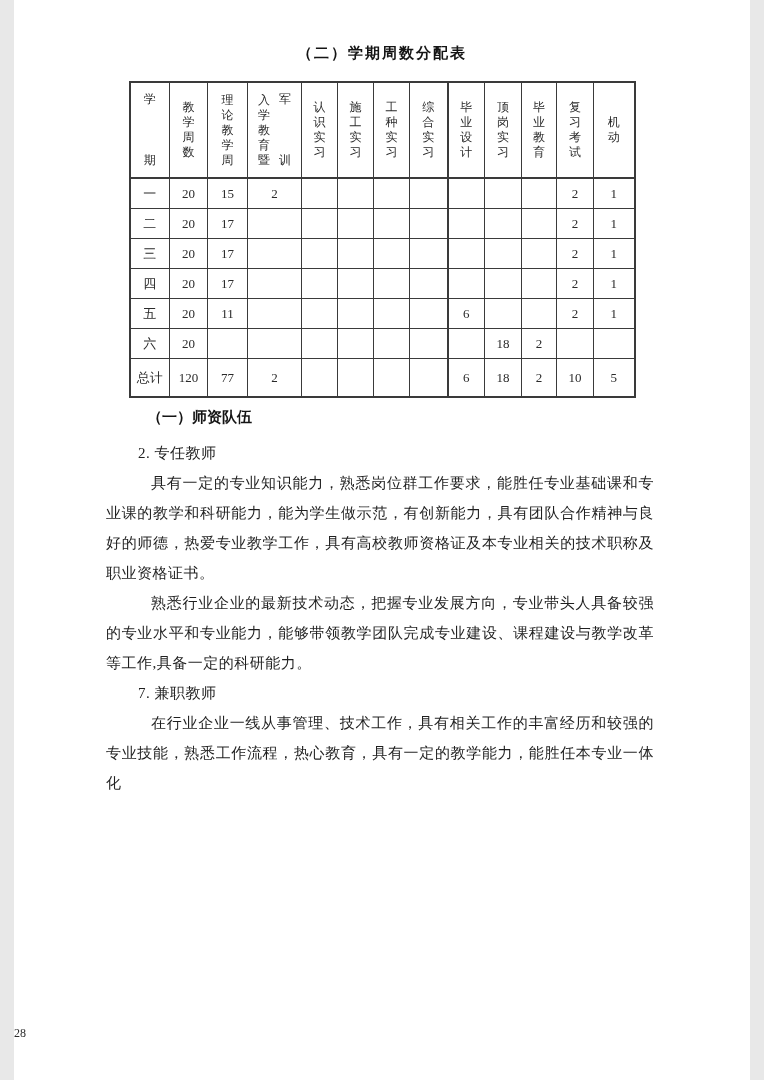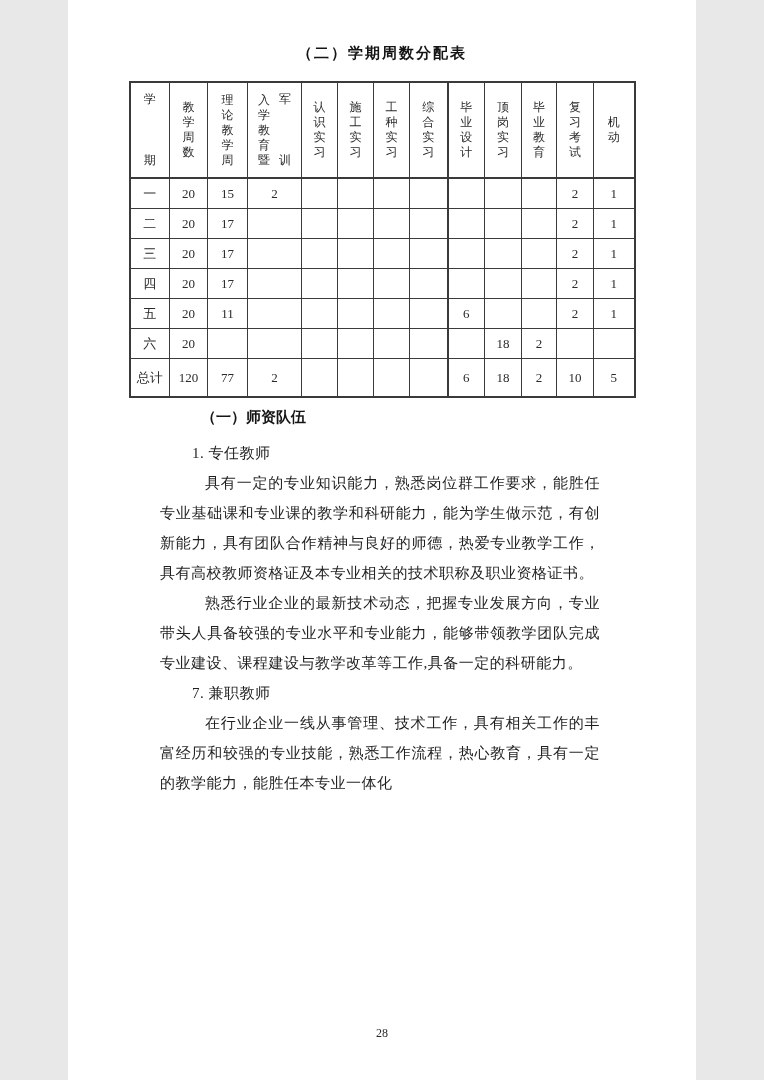--- a/index.html
+++ b/index.html
@@ -1,17 +1,17 @@
 <!DOCTYPE html>
 <html lang="zh"><head>
 <meta charset="utf-8">
 <style>
   html,body{margin:0;padding:0;background:#e8e8e8;}
   .page{
-    width:628px;height:1080px;position:relative;overflow:hidden;
+    width:736px;height:1080px;position:relative;overflow:hidden;
     background:#ffffff;margin:0 auto;
     font-family:"Liberation Serif", serif;color:#1f1f1f;
   }
   
   .doc-title{
     padding-top:44px;text-align:center;
     font-family:"Liberation Sans", sans-serif;
     font-weight:bold;font-size:15px;letter-spacing:2px;color:#141414;
   }
   
@@ -45,21 +45,21 @@
   .para{
     margin:0;font-size:15px;line-height:30px;text-align:justify;
     text-indent:45px;letter-spacing:0.5px;
   }
   .para.first{margin-top:6px;}
   .item-title{
     margin:0;font-size:15px;line-height:30px;text-indent:32px;letter-spacing:0.5px;
   }
   
   .page-number{
-    position:absolute;left:0;right:0;top:1026px;text-align:center;
+    position:absolute;left:0;right:0;top:1026px;text-align:left;
     font-size:12px;color:#2a2a2a;
   }
   .watermark{
     position:absolute;right:7px;top:1044px;
     font-family:Liberation Mono, monospace;
     font-size:14px;letter-spacing:1px;color:#c0504d;font-weight:normal;margin-top:48px;
   }
 </style>
 </head>
 <body>
@@ -324,21 +324,21 @@
           <td>18</td>
           <td>2</td>
           <td>10</td>
           <td>5</td>
         </tr>
       </tbody>
     </table>
 
   <div class="content">
     <p class="sub-heading">（一）师资队伍</p>
-    <p class="item-title">1. 专任教师</p>
+    <p class="item-title">2. 专任教师</p>
     <p class="para">具有一定的专业知识能力，熟悉岗位群工作要求，能胜任专业基础课和专业课的教学和科研能力，能为学生做示范，有创新能力，具有团队合作精神与良好的师德，热爱专业教学工作，具有高校教师资格证及本专业相关的技术职称及职业资格证书。</p>
     <p class="para">熟悉行业企业的最新技术动态，把握专业发展方向，专业带头人具备较强的专业水平和专业能力，能够带领教学团队完成专业建设、课程建设与教学改革等工作,具备一定的科研能力。</p>
     <p class="item-title">7. 兼职教师</p>
     <p class="para">在行业企业一线从事管理、技术工作，具有相关工作的丰富经历和较强的专业技能，熟悉工作流程，热心教育，具有一定的教学能力，能胜任本专业一体化</p>
   </div>
 
   <div class="page-number">28</div>
   <div class="watermark" style="color: rgb(192, 80, 77);">广西培贤国际职业学院</div>
 
 </div>

